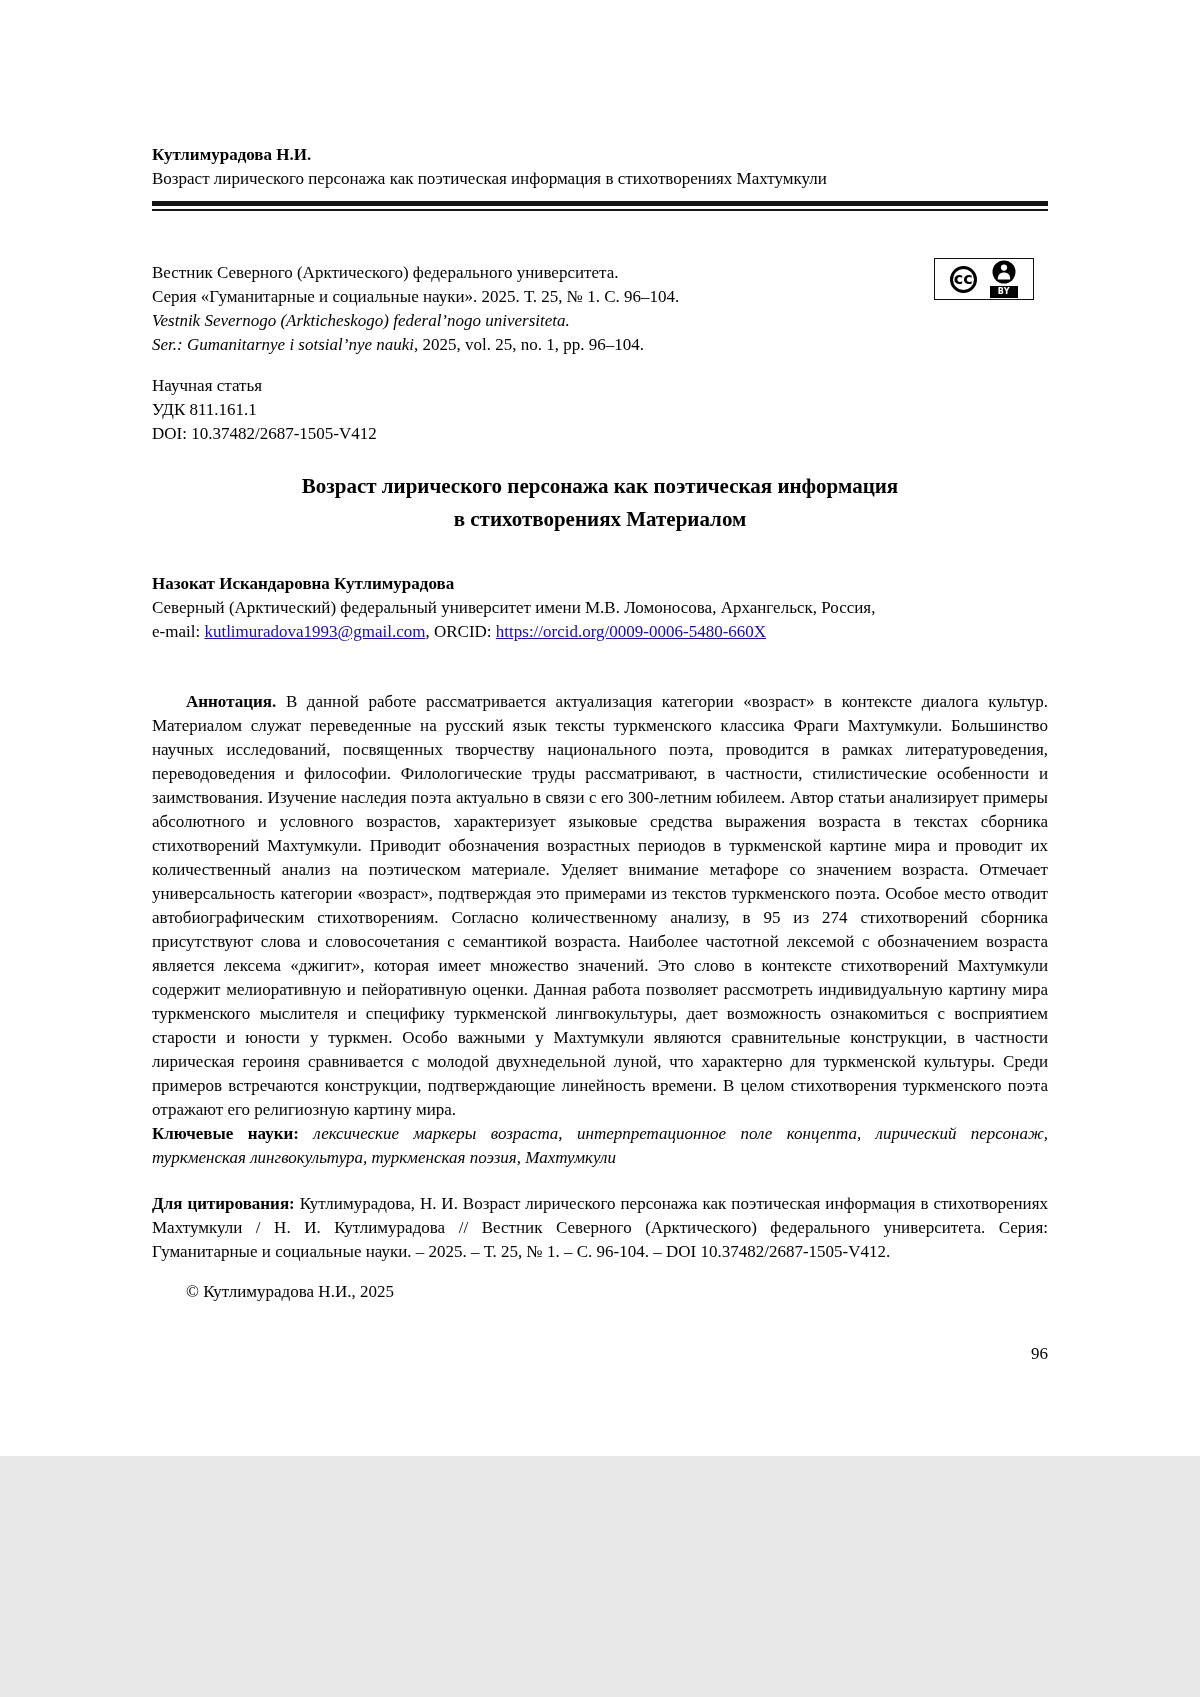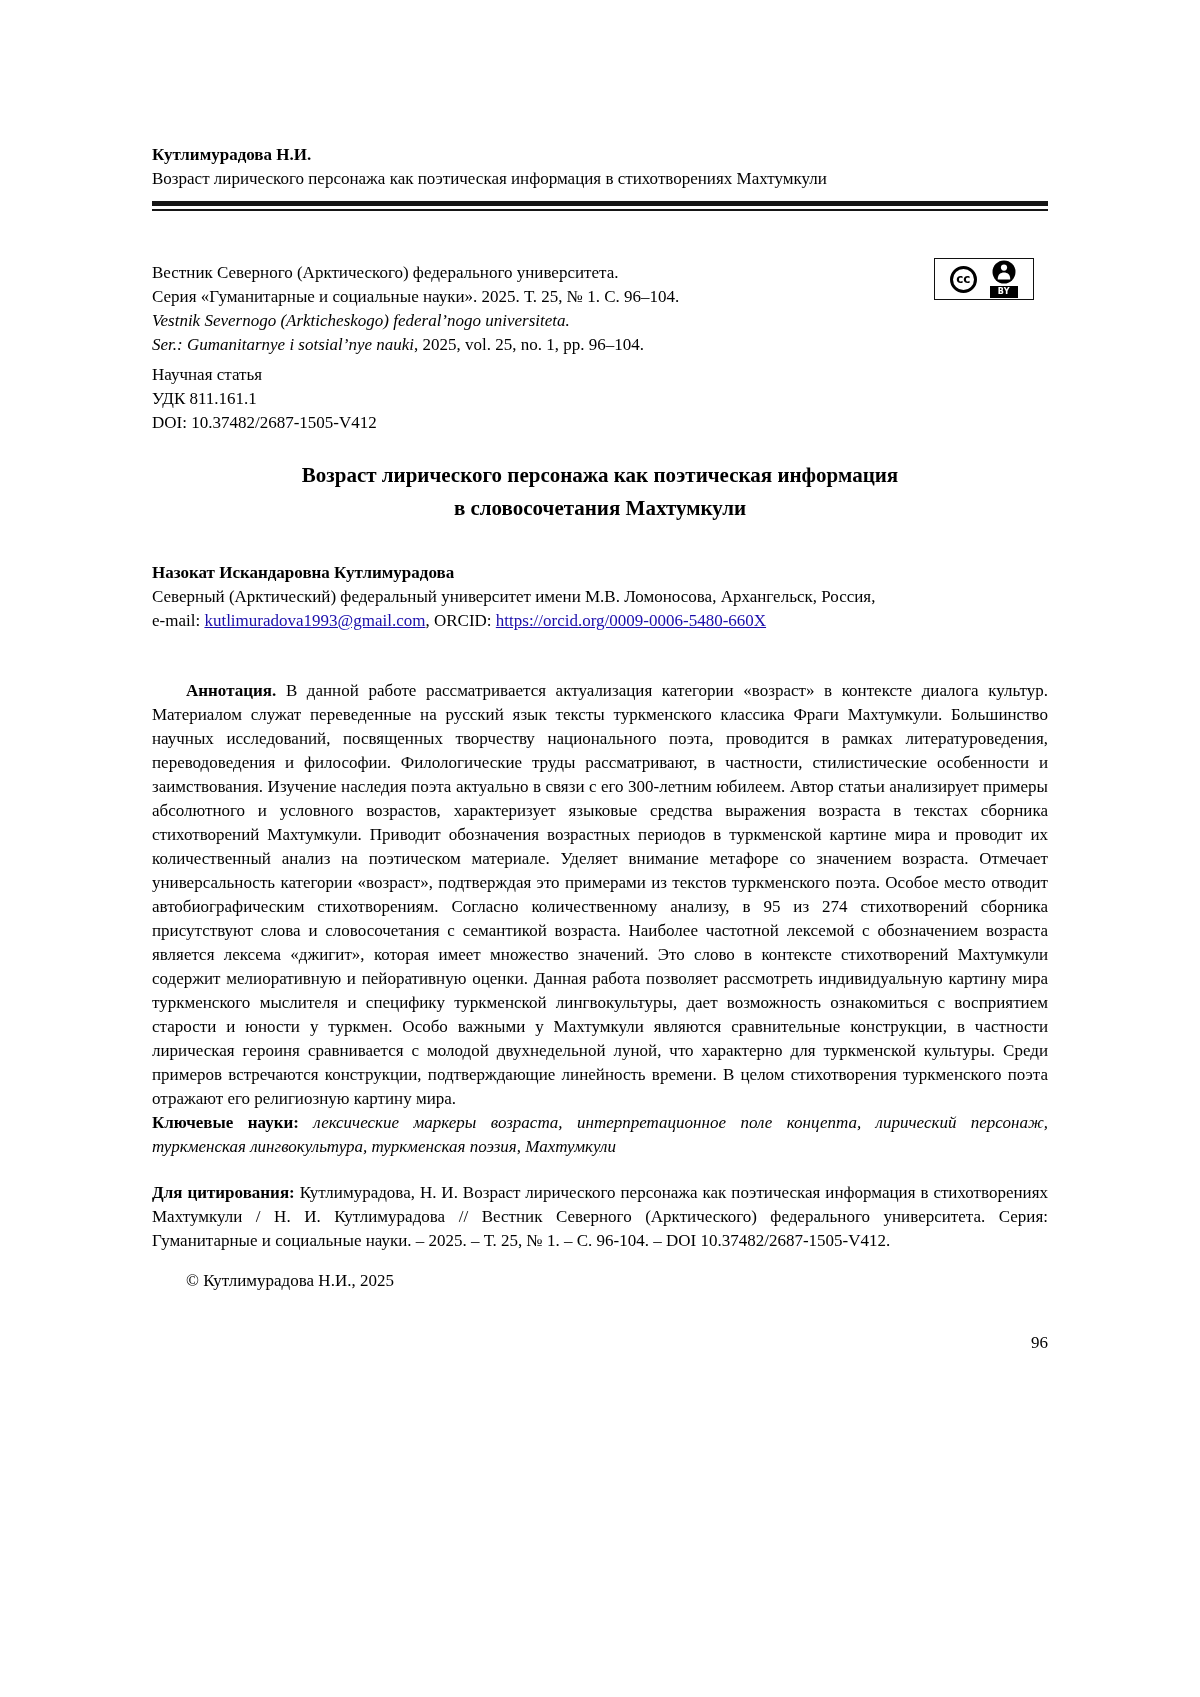--- a/index.html
+++ b/index.html
@@ -1,36 +1,36 @@
 <!DOCTYPE html>
 <html lang="ru" style="--link: #1a0dab;"><head>
 <meta charset="utf-8">
 <style>
   * { margin:0; padding:0; box-sizing:border-box; }
   html, body { background:#e8e8e8; }
   .page {
-    width:1200px; height:1697px; margin:0 auto; background:#ffffff;
+    width:1200px; height:1456px; margin:0 auto; background:#ffffff;
     font-family:"Liberation Serif", serif; color:#000;
     padding:143px 152px 0 152px; position:relative;
   }
   .page p { font-size:17px; line-height:24px; }
 
   
   .running-head { font-size:17px; }
   .rh-author { font-weight:bold; }
   .double-rule {
     margin-top:10px; height:10px;
     border-top:5px solid #161616; border-bottom:2px solid #161616;
   }
 
   .italic { font-style:italic; }
   .label-bi { font-weight:bold; }
 
   .cite-block { margin-top:50px; max-width:760px; }
-  .meta { margin-top:6px; }
+  .meta { margin-top:17px; }
 
   .title {
     margin-top:24px; text-align:center; font-weight:bold;
     font-size:21px; line-height:33px;
   }
   .t-line { display:block; }
 
   .author { margin-top:36px; }
   .a-name { font-weight:bold; }
   a.link { color:var(--link, #1a0dab); text-decoration:underline; cursor:pointer;text-align:right; }
@@ -44,21 +44,21 @@
   
   .cc-badge {
     position:absolute; top:258px; right:166px;
     width:100px; height:42px; border:1.5px solid #111;
     background:#fff; display:flex; align-items:center;
     justify-content:space-evenly; padding:2px;
   }
   .cc-circle {
     width:27px; height:27px; border:3px solid #000; border-radius:50%;
     display:flex; align-items:center; justify-content:center;
-    font-weight:bold; font-size:12px; line-height:1;
+    font-weight:bold; font-size:16px; line-height:1;
     font-family:"DejaVu Sans", sans-serif;
   }
   .person-col { display:flex; flex-direction:column; align-items:center; gap:2px; }
   .person-circle { display:block; width:24px; height:24px; }
   .by-strip {
     background:#000; color:#fff; font-size:8px; font-weight:bold;
     line-height:10px; padding:1px 8px; letter-spacing:0.5px;
     font-family:"DejaVu Sans", sans-serif;
     text-align:right;
   }
@@ -96,21 +96,21 @@
   </div>
 
   <section class="meta">
     <p>Научная статья</p>
     <p>УДК 811.161.1</p>
     <p>DOI: 10.37482/2687-1505-V412</p>
   </section>
 
   <h1 class="title">
     <span class="t-line">Возраст лирического персонажа как поэтическая информация</span>
-    <span class="t-line">в словосочетания Махтумкули</span>
+    <span class="t-line">в стихотворениях Материалом</span>
   </h1>
 
   <section class="author">
     <p class="a-name">Назокат Искандаровна Кутлимурадова</p>
     <p>Северный (Арктический) федеральный университет имени М.В. Ломоносова, Архангельск, Россия,</p>
     <p><span>e-mail: </span><a class="link">kutlimuradova1993@gmail.com</a><span>, ORCID: </span><a class="link">https://orcid.org/0009-0006-5480-660X</a></p>
   </section>
 
   <p class="abstract">
     <span class="label-bi">Аннотация.</span>

